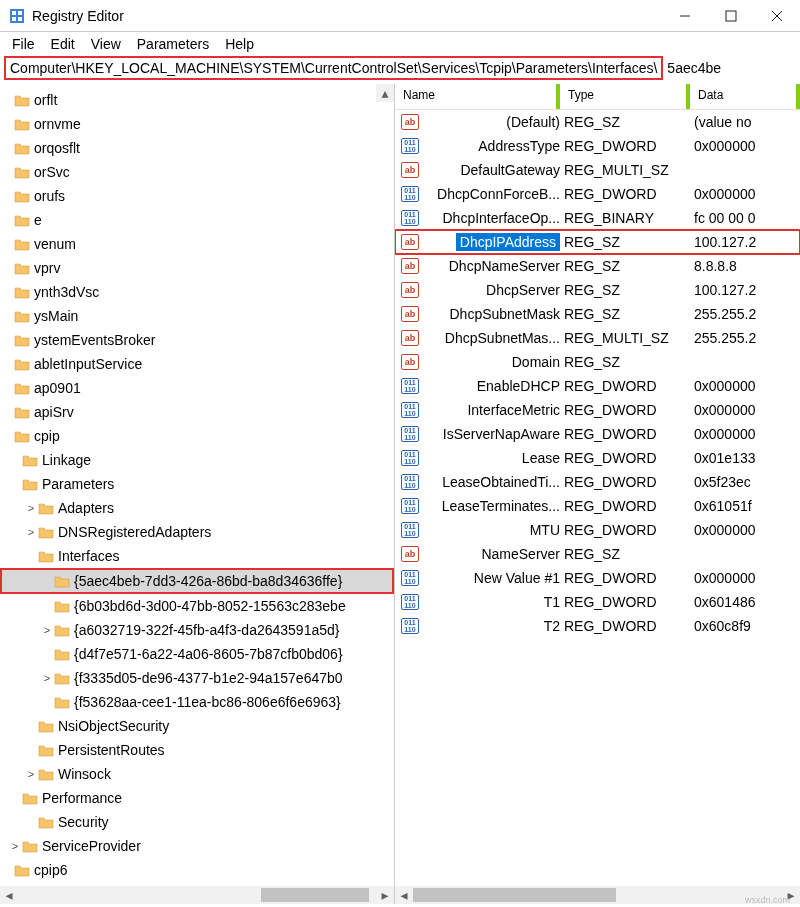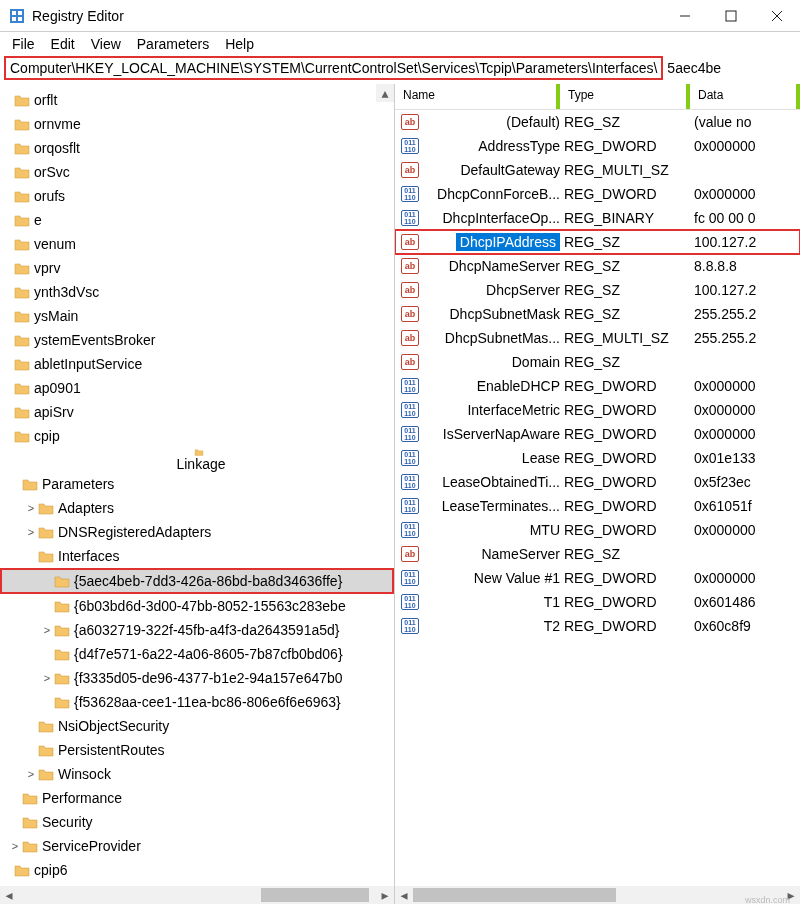--- a/index.html
+++ b/index.html
@@ -218,21 +218,21 @@
           </svg>
           <span class="label">apiSrv</span>
         </div>
         <div class="titem" style="padding-left: 0px;">
           <span class="chev"></span>
           <svg class="ficon" viewBox="0 0 16 14">
             <path class="folder-svg" d="M1 3 h5 l1 2 h8 v8 h-14 z"></path>
           </svg>
           <span class="label">cpip</span>
         </div>
-        <div class="titem" style="padding-left: 8px; flex-direction: column;">
+        <div class="titem" style="padding-left: 8px;">
           <span class="chev"></span>
           <svg class="ficon" viewBox="0 0 16 14">
             <path class="folder-svg" d="M1 3 h5 l1 2 h8 v8 h-14 z"></path>
           </svg>
           <span class="label">Linkage</span>
         </div>
         <div class="titem" style="padding-left: 8px;">
           <span class="chev"></span>
           <svg class="ficon" viewBox="0 0 16 14">
             <path class="folder-svg" d="M1 3 h5 l1 2 h8 v8 h-14 z"></path>
@@ -323,21 +323,21 @@
           </svg>
           <span class="label">Winsock</span>
         </div>
         <div class="titem" style="padding-left: 8px;">
           <span class="chev"></span>
           <svg class="ficon" viewBox="0 0 16 14">
             <path class="folder-svg" d="M1 3 h5 l1 2 h8 v8 h-14 z"></path>
           </svg>
           <span class="label">Performance</span>
         </div>
-        <div class="titem" style="padding-left: 8px;">
+        <div class="titem" style="padding-left: 24px;">
           <span class="chev"></span>
           <svg class="ficon" viewBox="0 0 16 14">
             <path class="folder-svg" d="M1 3 h5 l1 2 h8 v8 h-14 z"></path>
           </svg>
           <span class="label">Security</span>
         </div>
         <div class="titem" style="padding-left: 8px;">
           <span class="chev v">&gt;</span>
           <svg class="ficon" viewBox="0 0 16 14">
             <path class="folder-svg" d="M1 3 h5 l1 2 h8 v8 h-14 z"></path>

